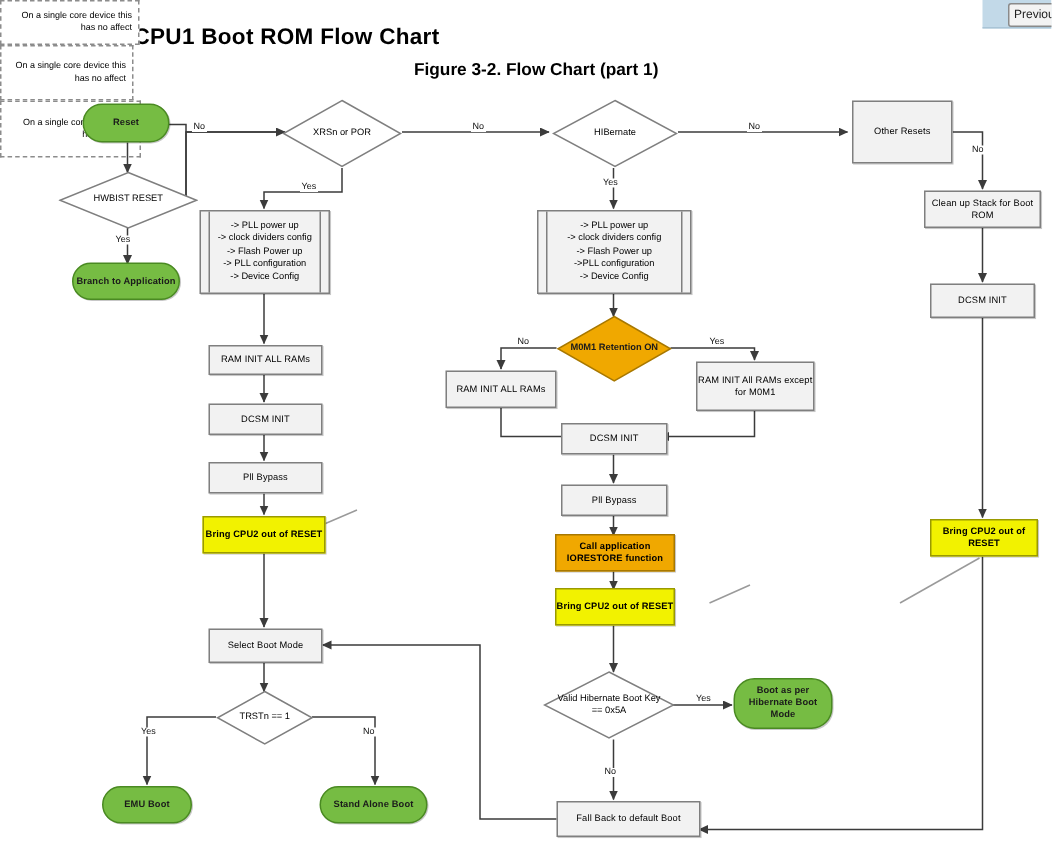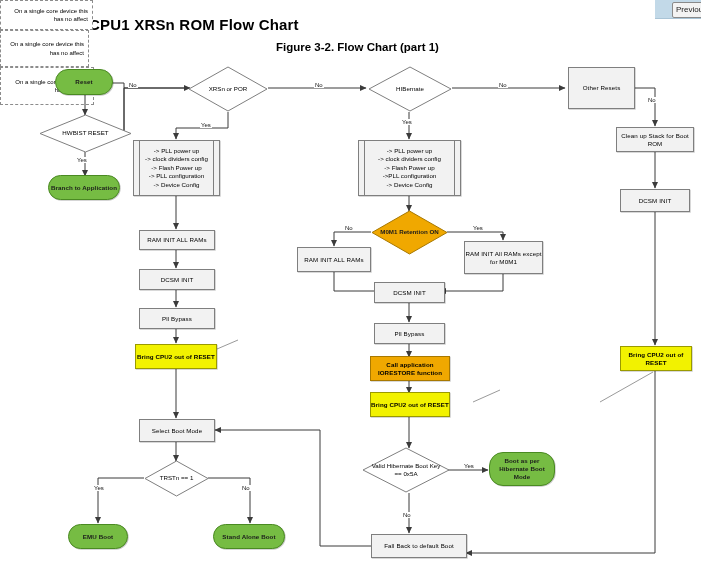--- a/index.html
+++ b/index.html
@@ -68,21 +68,21 @@
   .elabel{position:absolute;font-size:6px;color:#111;white-space:nowrap;
         background:#fff;padding:0 1px;}
 </style>
 </head>
 <body>
 
 <div id="app-toolbar"></div>
 <div id="prev-button">Previous</div>
 
 <div id="section-heading">
-  <span class="num">3.12</span><span>CPU1 XRSn ROM Flow Chart</span>
+  <span class="num">3.12</span><span>CPU1 Boot ROM Flow Chart</span>
 </div>
 <div id="figure-caption">Figure 3-2. Flow Chart (part 1)</div>
 
 <div id="flow-canvas">
 
   <svg id="edge-layer" viewBox="0 0 701 577">
     <defs>
       <marker id="ah" markerWidth="7" markerHeight="7" refX="6" refY="3" orient="auto" markerUnits="userSpaceOnUse">
         <path d="M0,0 L6.5,3 L0,6 z" fill="#3b3b3b"></path>
       </marker>

